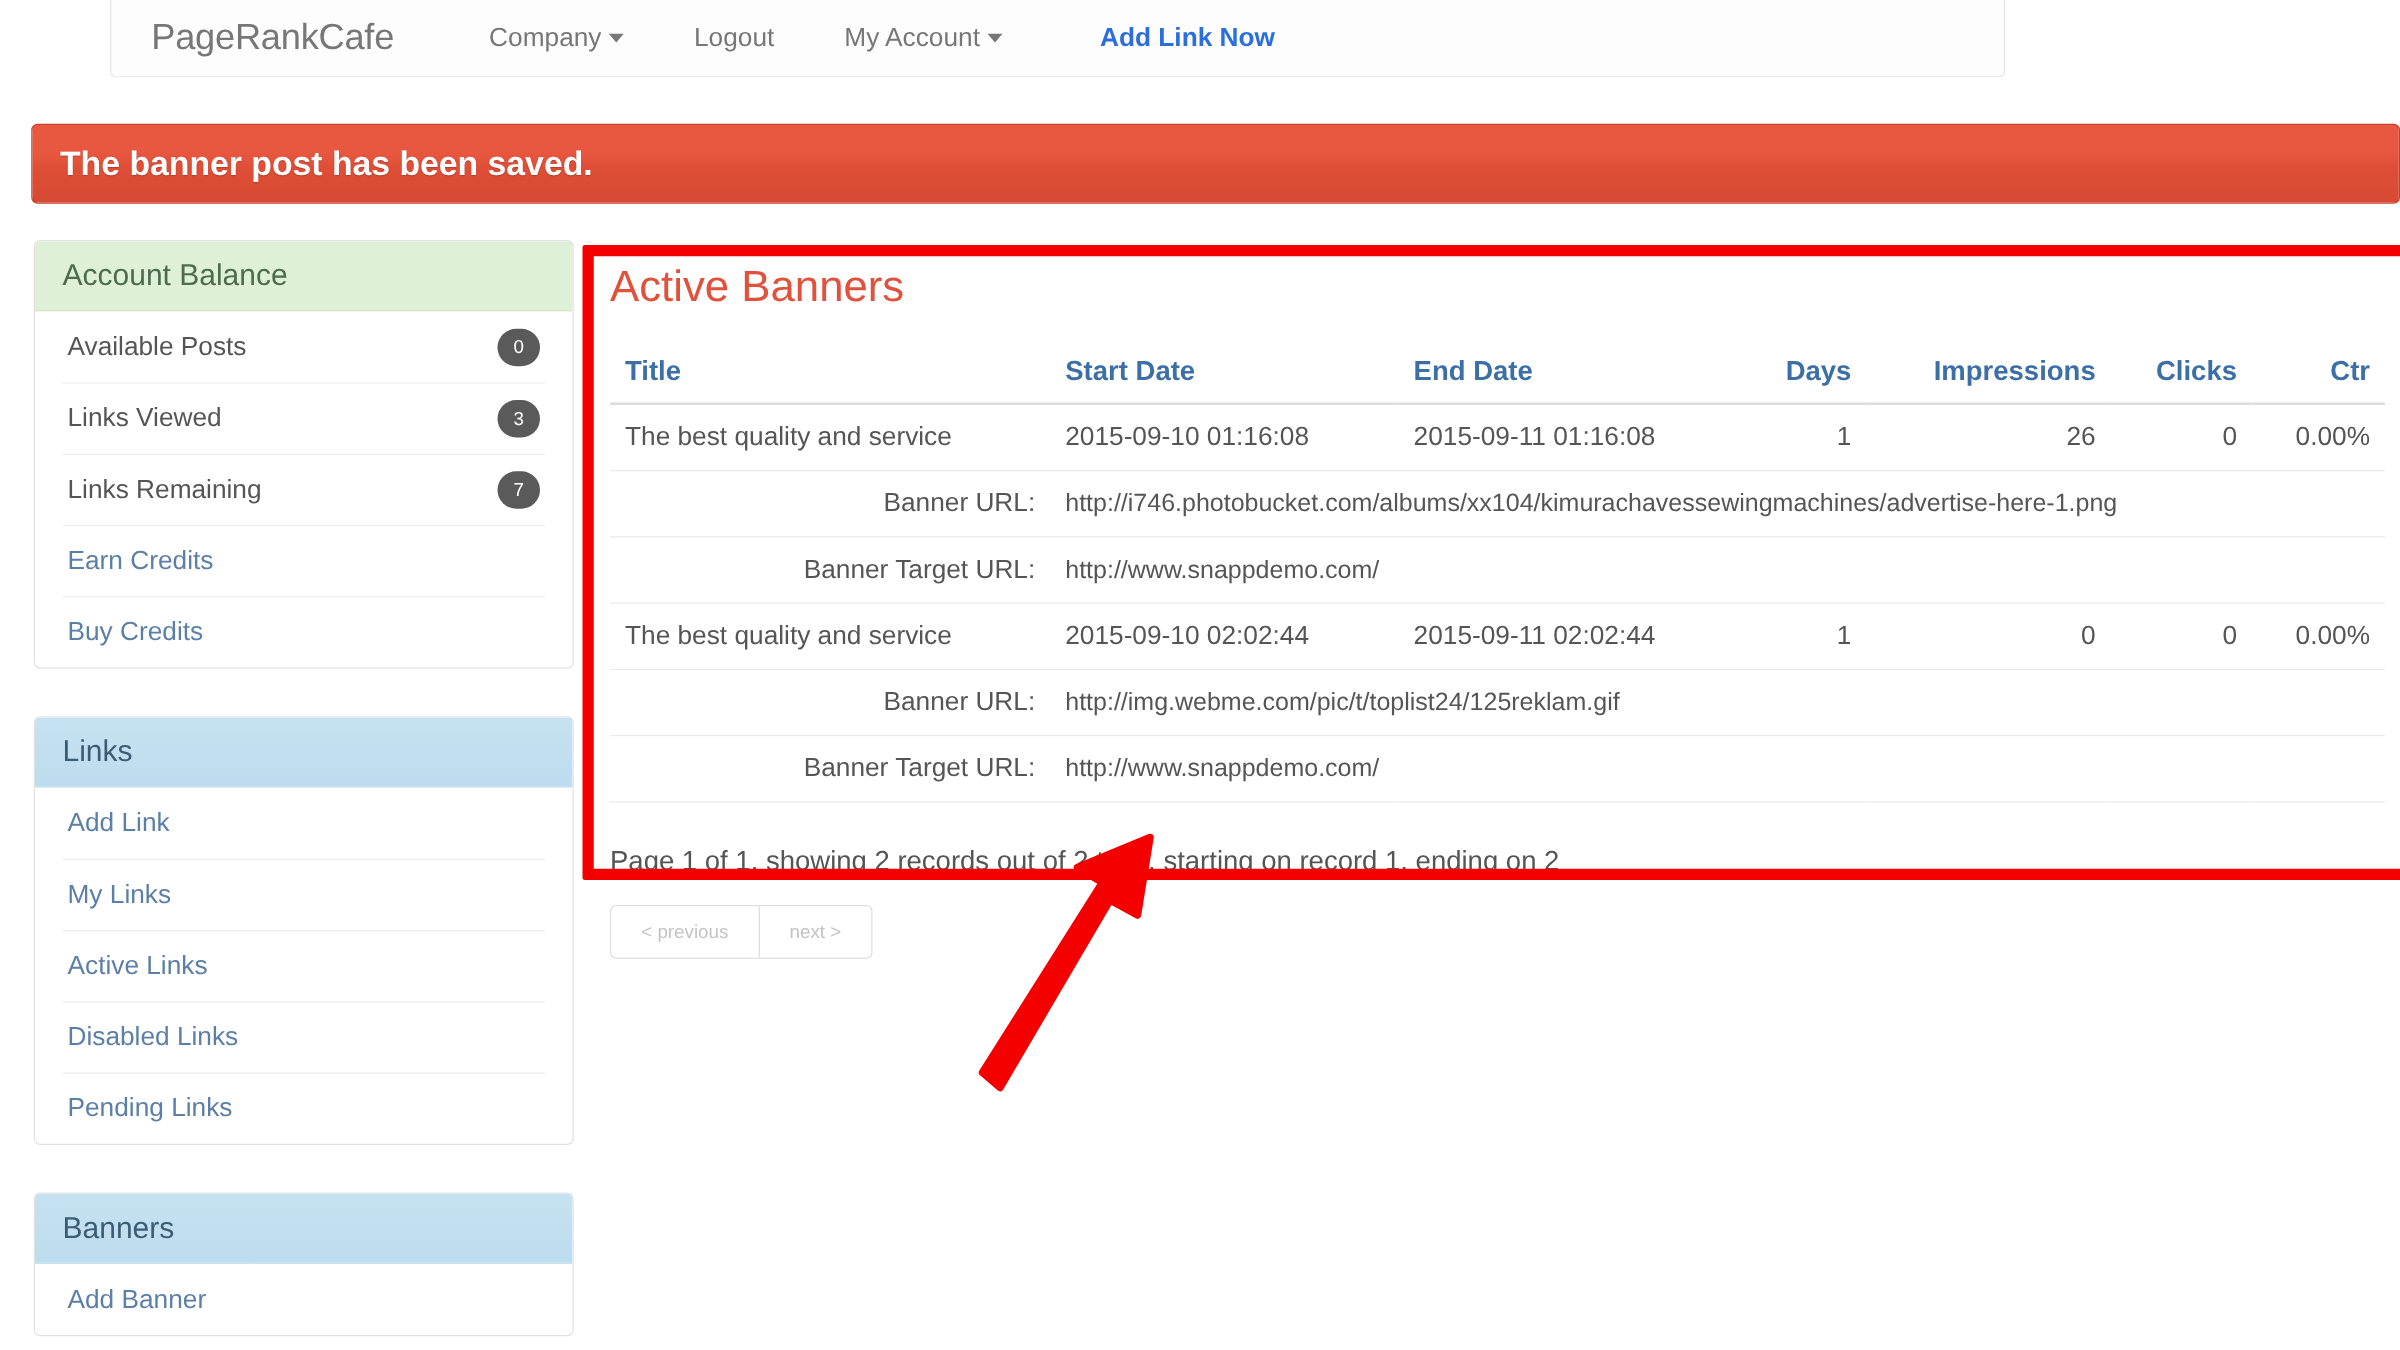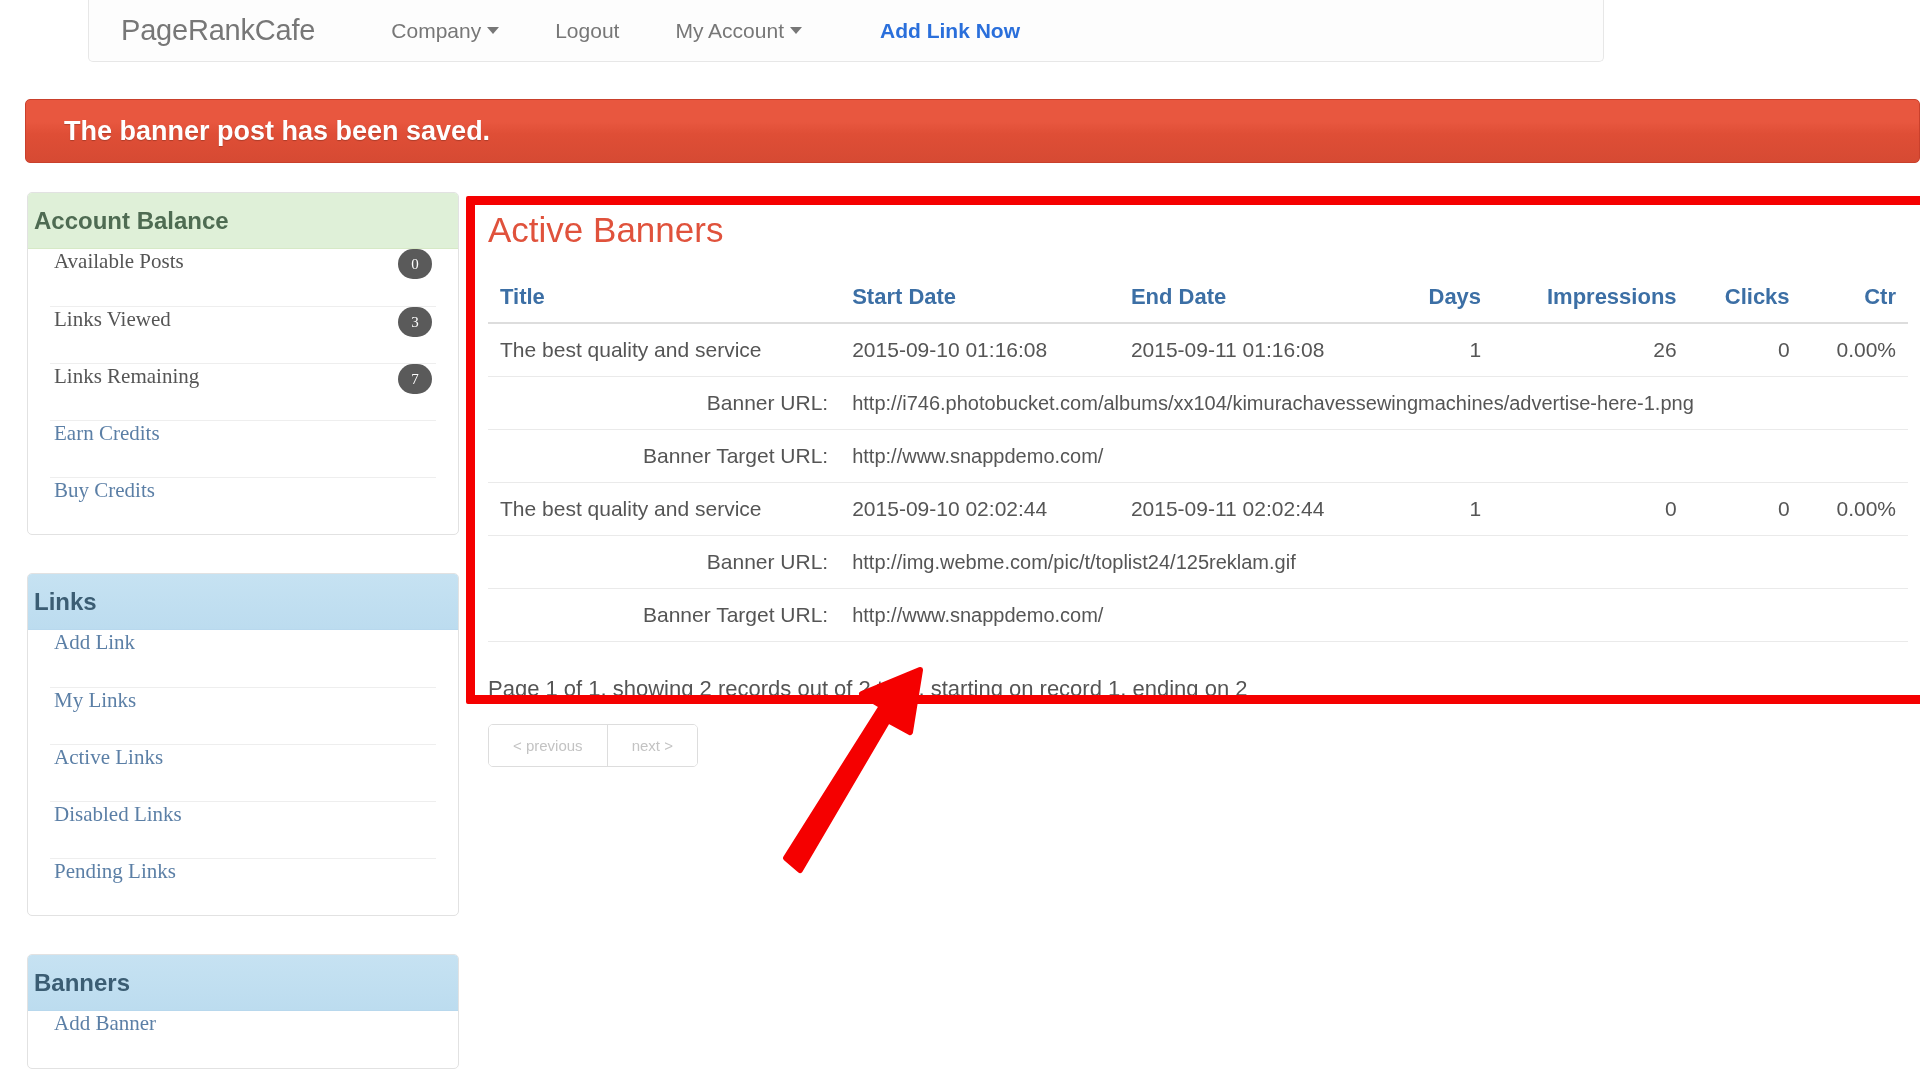--- a/index.html
+++ b/index.html
@@ -60,57 +60,55 @@
     position: absolute;
     left: 25px; top: 99px;
     width: 1895px; height: 64px;
     background: linear-gradient(to bottom, #e8573f 0%, #e8573f 35%, #df4e36 55%, #d64a33 100%);
     border: 1px solid #c9402c;
     border-radius: 5px;
     display: flex;
     align-items: center;
   }
   .alert-text {
-    margin-left: 38px;
+    margin-left: 22px;
     color: #ffffff;
     font-size: 27px;
     font-weight: bold;
     text-shadow: 0 1px 1px rgba(0,0,0,0.22);
   }
 
   
   .sidebar { position: absolute; left: 27px; top: 192px; width: 432px; }
   .panel {
     background: #ffffff;
     border: 1px solid #e2e2e2;
     border-radius: 5px;
     margin-bottom: 38px;
     overflow: hidden;
   }
   .panel-head {
     height: 56px;
     display: flex; align-items: center;
-    padding-left: 6px;
+    padding-left: 22px;
     font-size: 24px;
-    font-weight: bold;
   }
   .panel-head.green { background: #dff0d8; color: #4e6b52; border-bottom: 1px solid #d6e9c6; }
   .panel-head.blue  { background: #c9e3f4; color: #3b5d73; border-bottom: 1px solid #b8d8ed;
                       background: linear-gradient(to bottom,#c6e2f2 0%, #bcdcef 100%); }
   .plist { list-style: none; margin: 0; padding: 0; }
   .plist li {
     height: 57px;
-    display: flex; align-items: flex-start; justify-content: space-between;
+    display: flex; align-items: center; justify-content: space-between;
     margin: 0 22px;
     padding: 0 4px;
     border-top: 1px solid #eeeeee;
     font-size: 21px;
     color: #555555;
     cursor: pointer;
-    font-family: Liberation Serif, serif;
   }
   .plist li:first-child { border-top: none; }
   .plist li.link { color: #5b7fa6; }
   .badge {
     min-width: 34px; height: 30px;
     background: #5a5a5a;
     color: #ffffff;
     border-radius: 15px;
     font-size: 15px;
     display: flex; align-items: center; justify-content: center;

